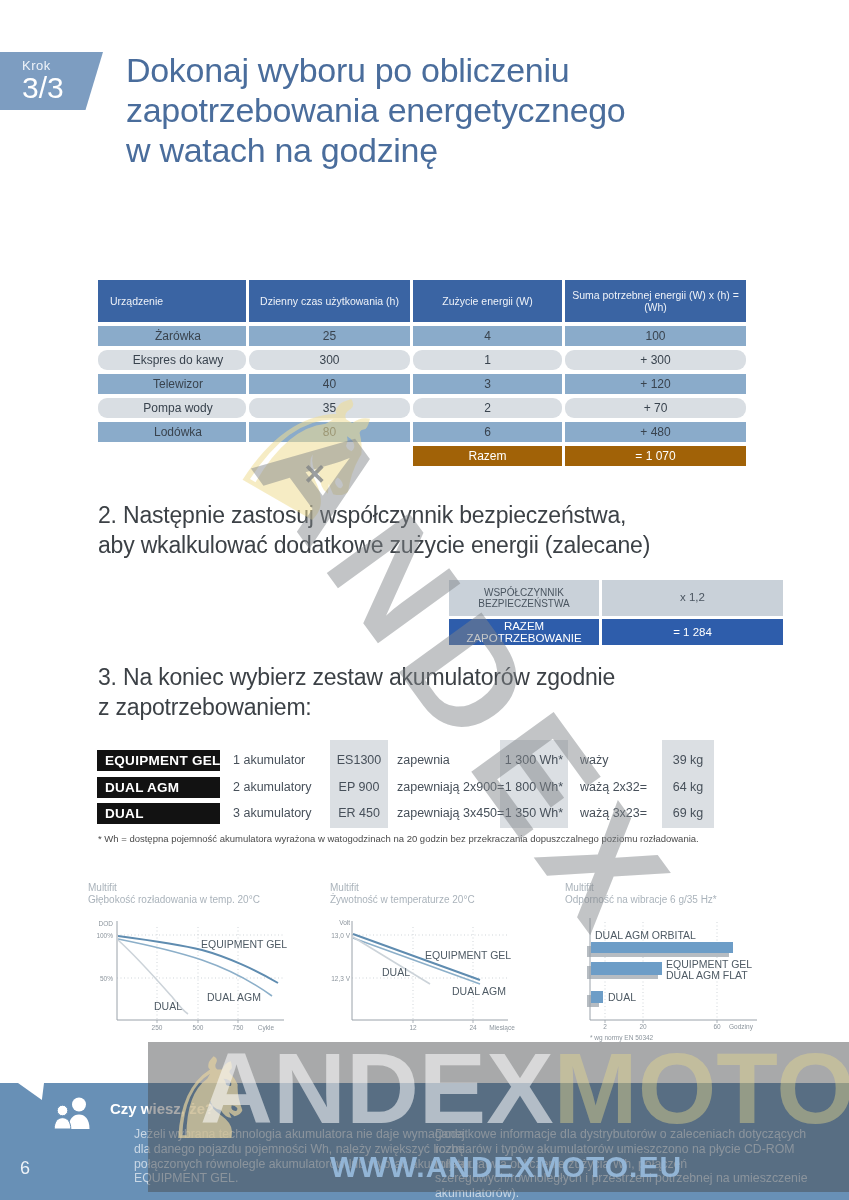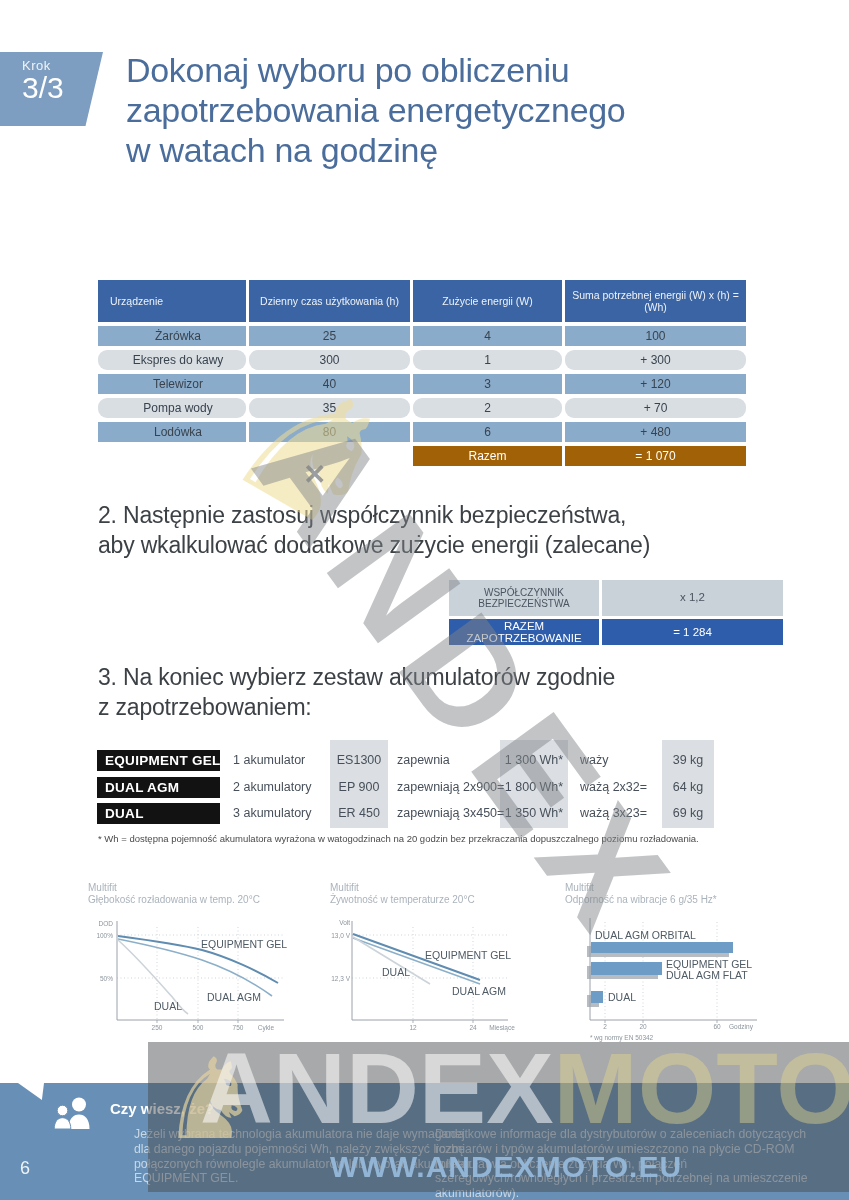--- a/index.html
+++ b/index.html
@@ -1,20 +1,20 @@
 <!DOCTYPE html>
 <html><head>
 <meta charset="utf-8">
 <style>
   html,body{margin:0;padding:0;background:#ffffff;}
   .page{position:relative;width:849px;height:1200px;background:#fff;overflow:hidden;
         font-family:"Liberation Sans",sans-serif;}
 
   
-  .krok-badge{position:absolute;left:0;top:52px;width:103px;height:74px;background:#7d9dc1;
+  .krok-badge{position:absolute;left:0;top:52px;width:103px;height:58px;background:#7d9dc1;
     clip-path:polygon(0 0,100% 0,83% 100%,0 100%);color:#eef3f9;padding-left:22px;box-sizing:border-box;}
   .krok-kicker{font-size:13px;padding-top:6px;letter-spacing:.5px;}
   .krok-step{font-size:30px;line-height:30px;color:#fff;}
   .page-title{position:absolute;left:126px;top:50px;font-size:34px;line-height:40px;
     color:#4a6d9c;font-weight:400;letter-spacing:-.3px;}
 
   
   .step-text{position:absolute;left:98px;color:#3c4146;font-size:23px;letter-spacing:-.2px;}
   .step-text div{line-height:30px;}
   #step1{top:199px;}

